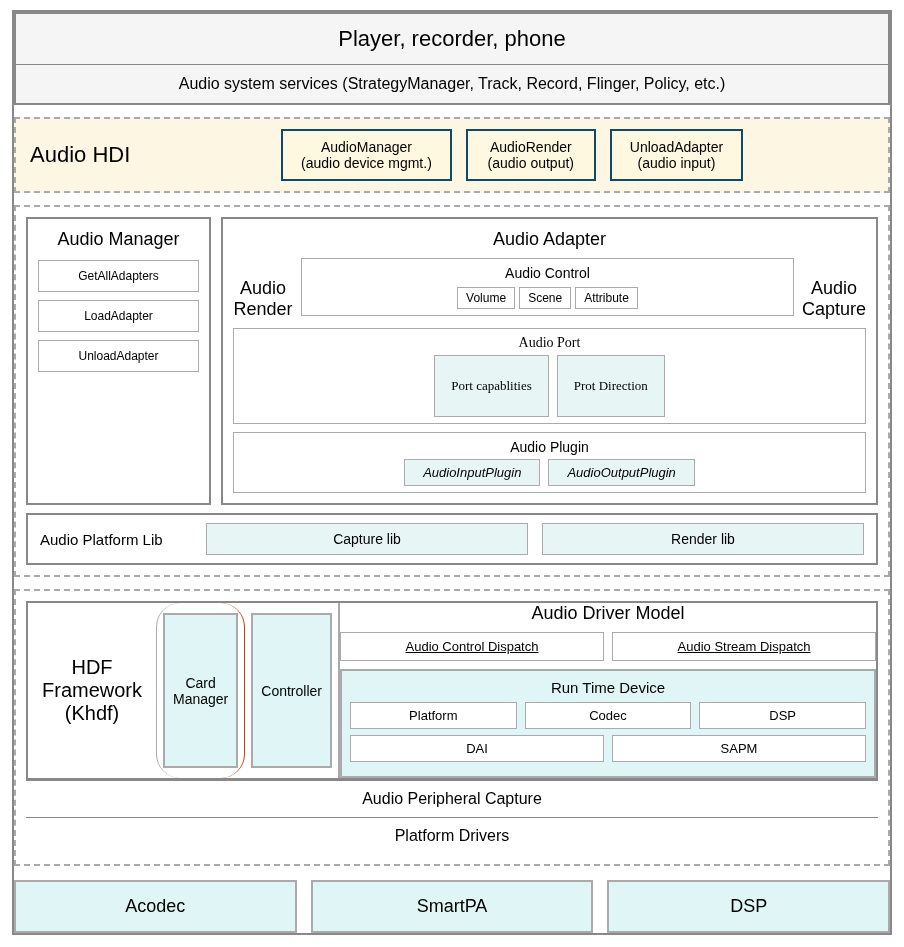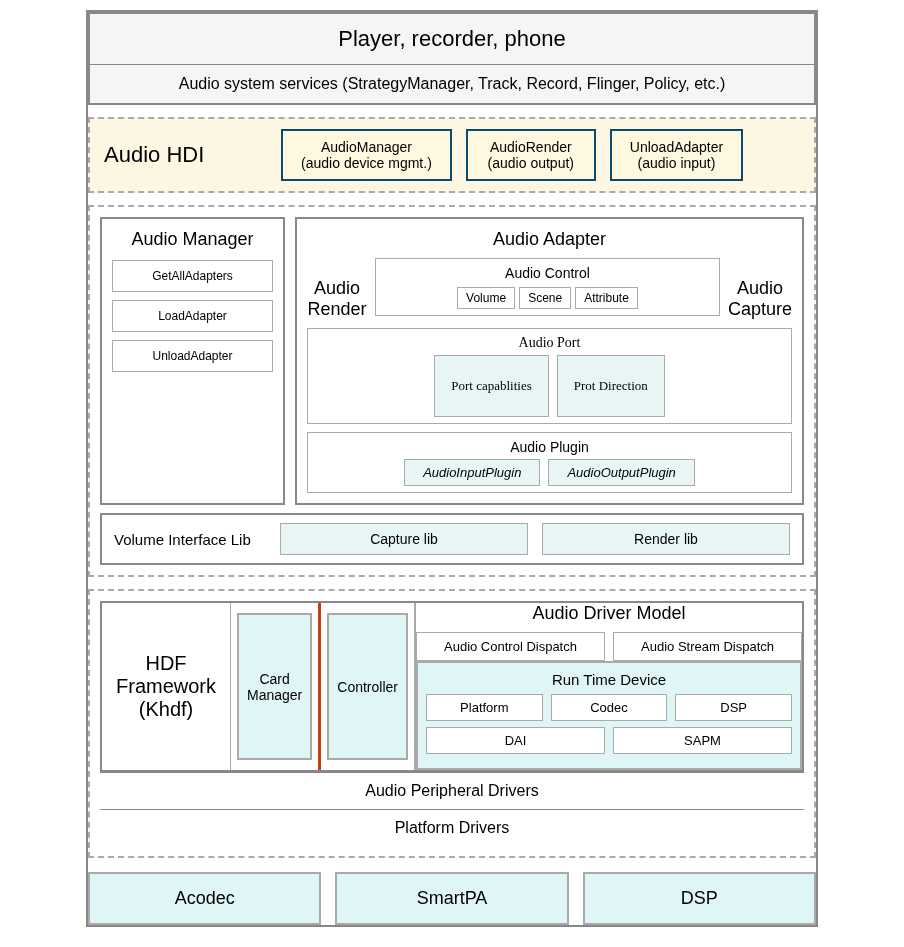--- a/index.html
+++ b/index.html
@@ -5,21 +5,21 @@
     * { box-sizing: border-box; margin: 0; padding: 0; }
     body {
       font-family: Arial, sans-serif;
       background: #fff;
       width: 904px;
       min-height: 947px;
       padding: 10px;
     }
     .diagram {
       border: 2px solid #888;
-      width: 732px;
+      width: 880px;
       margin: 0 auto;
     }
     
     .top-section {
       border: 2px solid #888;
       background: #f5f5f5;
     }
     .player-row {
       text-align: center;
       font-size: 22px;
@@ -243,21 +243,22 @@
       border-left: 1px solid #aaa;
     }
     .driver-model-title {
       font-size: 18px;
       text-align: center;
       margin-bottom: 8px;
     }
     .dispatch-row {
       display: flex;
       gap: 8px;
-      margin-bottom: 0;
+      margin-bottom: 8px;
+      text-decoration: underline;
     }
     .dispatch-box {
       border: 1px solid #aaa;
       padding: 6px 12px;
       font-size: 13px;
       flex: 1;
       text-align: center;
     }
     .runtime-device {
       border: 2px solid #aaa;
@@ -381,36 +382,36 @@
           <div class="plugin-title">Audio Plugin</div>
           <div class="plugin-items">
             <div class="plugin-item">AudioInputPlugin</div>
             <div class="plugin-item">AudioOutputPlugin</div>
           </div>
         </div>
       </div>
     </div>
 
     <div class="interface-lib-row">
-      <div class="interface-lib-label">Volume Interface Lib</div>
+      <div class="interface-lib-label">Audio Platform Lib</div>
       <div class="lib-boxes">
         <div class="lib-box">Capture lib</div>
         <div class="lib-box">Render lib</div>
       </div>
     </div>
   </div>
 
   <div class="section-gap"></div>
 
   <div class="driver-section">
     <div class="driver-inner">
 
       <div class="hdf-label">HDF<br>Framework<br>(Khdf)</div>
 
-      <div style="display:flex; flex-direction:column; border-left:1px solid #aaa; border-right:3px solid #c2410c; min-width:80px;">
+      <div style="display:flex; flex-direction:column; border-left:1px solid #aaa; border-right:1px solid #c2410c; min-width:80px;border-radius:24px;">
         <div class="card-manager-box">Card<br>Manager</div>
       </div>
 
       <div style="display:flex; flex-direction:column; border-right:1px solid #aaa; min-width:80px;">
         <div class="card-manager-box">Controller</div>
       </div>
 
       <div class="audio-driver-model">
         <div class="driver-model-title">Audio Driver Model</div>
         <div class="dispatch-row">
@@ -426,21 +427,21 @@
           </div>
           <div class="runtime-row">
             <div class="runtime-item">DAI</div>
             <div class="runtime-item">SAPM</div>
           </div>
         </div>
       </div>
     </div>
 
     <div class="driver-bottom-rows">
-      <div class="peripheral-row">Audio Peripheral Drivers</div>
+      <div class="peripheral-row">Audio Peripheral Capture</div>
       <div class="platform-drivers-row">Platform Drivers</div>
     </div>
   </div>
 
   <div class="section-gap"></div>
 
   <div class="chips-section">
     <div class="chip-box">Acodec</div>
     <div class="chip-box">SmartPA</div>
     <div class="chip-box">DSP</div>

